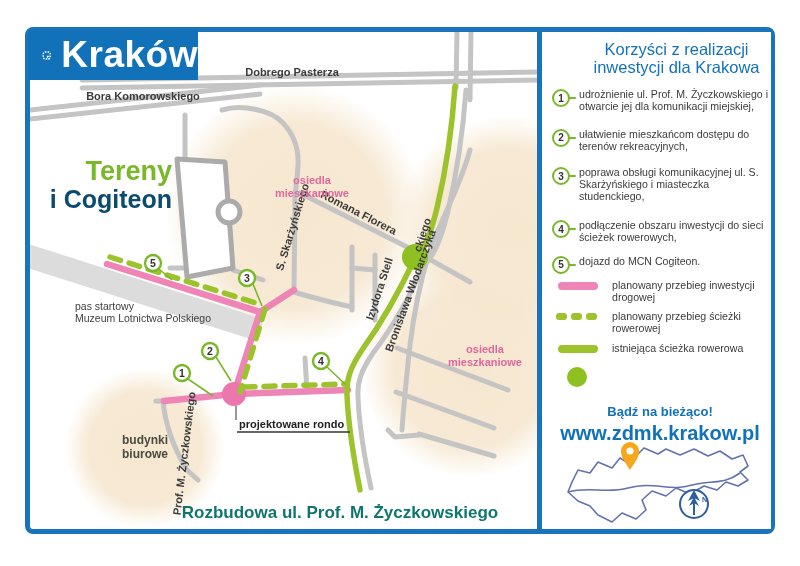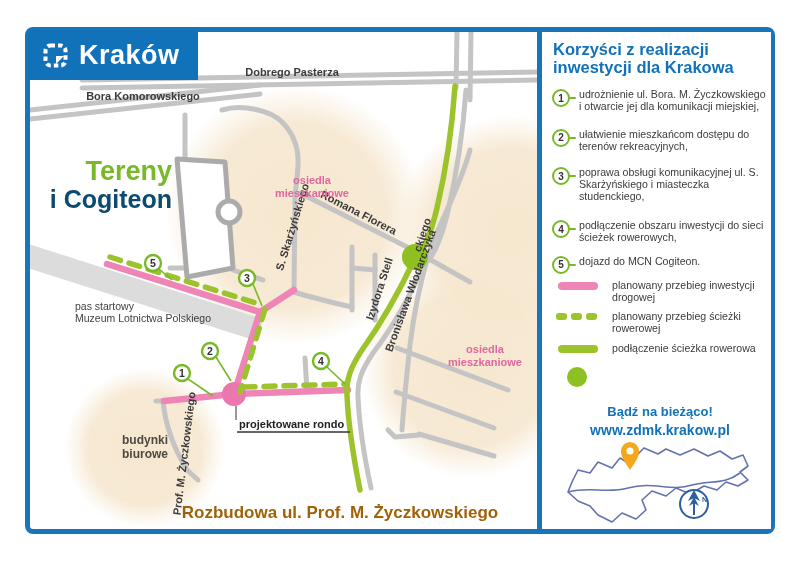--- a/index.html
+++ b/index.html
@@ -6,30 +6,30 @@
   .canvas{position:relative;width:800px;height:566px;background:#ffffff;overflow:hidden;
           font-family:"Liberation Sans",sans-serif;}
   .frame{position:absolute;left:25px;top:27px;width:750px;height:507px;border:5px solid #1a74ba;
          border-radius:8px;box-sizing:border-box;background:#ffffff;}
   .divider{position:absolute;left:537px;top:30px;width:5px;height:502px;background:#1a74ba;}
   .map-area{position:absolute;left:30px;top:32px;width:508px;height:497px;overflow:hidden;}
   .map-svg{position:absolute;left:0;top:0;}
   
   .logo{position:absolute;left:28px;top:30px;width:170px;height:50px;background:#1272b9;
         display:flex;align-items:center;border-top-left-radius:4px;}
-  .logo .ktext{color:#ffffff;font-size:27px;font-weight:bold;margin-left:10px;letter-spacing:.5px;}
+  .logo .ktext{color:#ffffff;font-size:37px;font-weight:bold;margin-left:10px;letter-spacing:.5px;}
   .logo svg{margin-left:14px;}
   
   .map-title{position:absolute;left:22px;top:158px;width:150px;text-align:right;line-height:1.0;}
   .map-title .t1,.map-title .t2{font-size:27px;font-weight:bold;color:#79b829;}
   .map-title .t3{font-size:25px;font-weight:bold;color:#0c4a6e;margin-top:2px;}
   
   .panel{position:absolute;left:549px;top:32px;width:222px;height:497px;background:#ffffff;}
-  .panel h1{margin:0;position:absolute;top:8px;left:4px;font-size:16.5px;line-height:1.12;
-            color:#1272b9;font-weight:bold;width:215px;}
+  .panel h1{margin:0;position:absolute;top:8px;left:20px;font-size:16.5px;line-height:1.12;
+            color:#1272b9;font-weight:normal;width:215px;text-align:center;}
   .benefits{position:absolute;top:56px;left:3px;width:218px;}
   .benefit{display:flex;gap:9px;align-items:flex-start;}
   .benefit .txt{font-size:10.6px;line-height:1.12;color:#3b3b3b;padding-top:1px;}
   .badge{flex:none;width:14px;height:14px;border:2px solid #79b829;border-radius:50%;background:#fff;
          color:#333;font-size:10px;font-weight:bold;display:flex;align-items:center;justify-content:center;
          position:relative;margin-top:1px;}
   .badge::after{content:"";position:absolute;right:-8px;top:6px;width:7px;height:2px;background:#79b829;border-radius:2px;}
   .b1{margin-bottom:15px;} .b2{margin-bottom:14px;} .b3{margin-bottom:16px;} .b4{margin-bottom:11px;}
   
   .legend{position:absolute;top:248px;left:3px;width:218px;}
@@ -37,26 +37,26 @@
   .lrow .txt{font-size:10.6px;line-height:1.12;color:#3b3b3b;}
   .swcol{flex:none;width:52px;display:flex;align-items:center;justify-content:flex-start;padding-top:2px;}
   .sw-pink{width:40px;height:8px;border-radius:4px;background:#ee85b6;margin-left:6px;}
   .sw-dash{display:flex;gap:4px;margin-left:4px;}
   .sw-dash span{width:11px;height:7px;border-radius:3px;background:#9dc32c;}
   .sw-green{width:40px;height:8px;border-radius:4px;background:#9dc32c;margin-left:6px;}
   .sw-dot{width:20px;height:20px;border-radius:50%;background:#8fc021;margin-left:15px;}
   .l1{margin-bottom:7px;} .l2{margin-bottom:9px;} .l3{margin-bottom:10px;}
   
   .cta{position:absolute;top:372px;left:0;width:222px;text-align:center;color:#1272b9;font-weight:bold;}
-  .cta .c1{font-size:13px;} .cta .c2{font-size:14px;margin-top:3px;}
+  .cta .c1{font-size:13px;} .cta .c2{font-size:20px;margin-top:3px;}
   
   .minimap{position:absolute;top:408px;left:13px;}
   
   .footer-title{position:absolute;left:140px;top:503px;width:400px;text-align:center;
-                font-size:17px;font-weight:bold;color:#a16207;}
+                font-size:17px;font-weight:bold;color:#0f766e;}
   
   text{font-family:"Liberation Sans",sans-serif;}
   .street{font-size:11px;font-weight:bold;fill:#3b3b3b;}
   .street-soft{font-size:10.5px;fill:#3f3f3f;}
   .area-pink{font-size:11px;font-weight:bold;fill:#e0679f;}
   .area-dark{font-size:12px;font-weight:bold;fill:#4b4a42;}
   .mknum{font-size:10.5px;font-weight:bold;fill:#333;}
   .rondo{font-size:11px;font-weight:bold;fill:#222;}
 </style>
 </head>
@@ -199,21 +199,21 @@
 
   <div class="divider"></div>
 
   <div class="panel">
     <h1><span>Korzyści z realizacji</span><br>
     <span>inwestycji dla Krakowa</span></h1>
 
     <div class="benefits">
       <div class="benefit b1">
         <span class="badge">1</span>
-        <span class="txt">udrożnienie ul. Bora. M. Życzkowskiego i otwarcie jej dla komunikacji miejskiej,</span>
+        <span class="txt">udrożnienie ul. Prof. M. Życzkowskiego i otwarcie jej dla komunikacji miejskiej,</span>
       </div>
       <div class="benefit b2">
         <span class="badge">2</span>
         <span class="txt">ułatwienie mieszkańcom dostępu do terenów rekreacyjnych,</span>
       </div>
       <div class="benefit b3">
         <span class="badge">3</span>
         <span class="txt">poprawa obsługi komunikacyjnej ul. S. Skarżyńskiego i miasteczka studenckiego,</span>
       </div>
       <div class="benefit b4">
@@ -240,21 +240,21 @@
               <span></span>
               <span></span>
             </span>
           </span>
         <span class="txt">planowany przebieg ścieżki rowerowej</span>
       </div>
       <div class="lrow l3">
         <span class="swcol">
             <span class="sw-green"></span>
           </span>
-        <span class="txt">podłączenie ścieżka rowerowa</span>
+        <span class="txt">istniejąca ścieżka rowerowa</span>
       </div>
       <div class="lrow">
         <span class="swcol">
             <span class="sw-dot"></span>
           </span>
       </div>
     </div>
 
     <div class="cta">
       <div class="c1">Bądź na bieżąco!</div>

